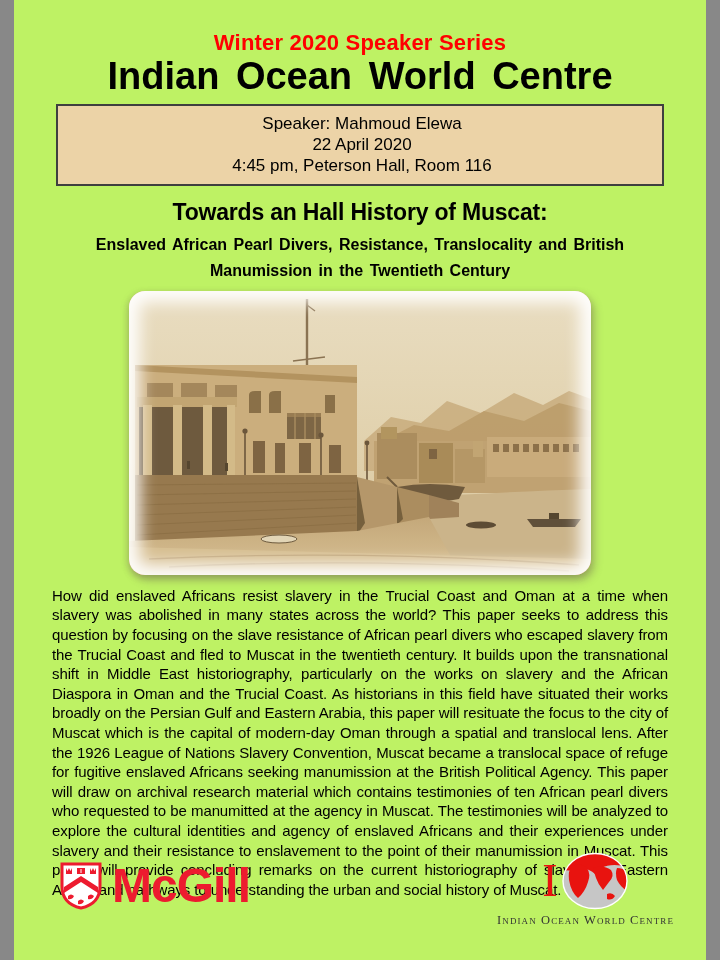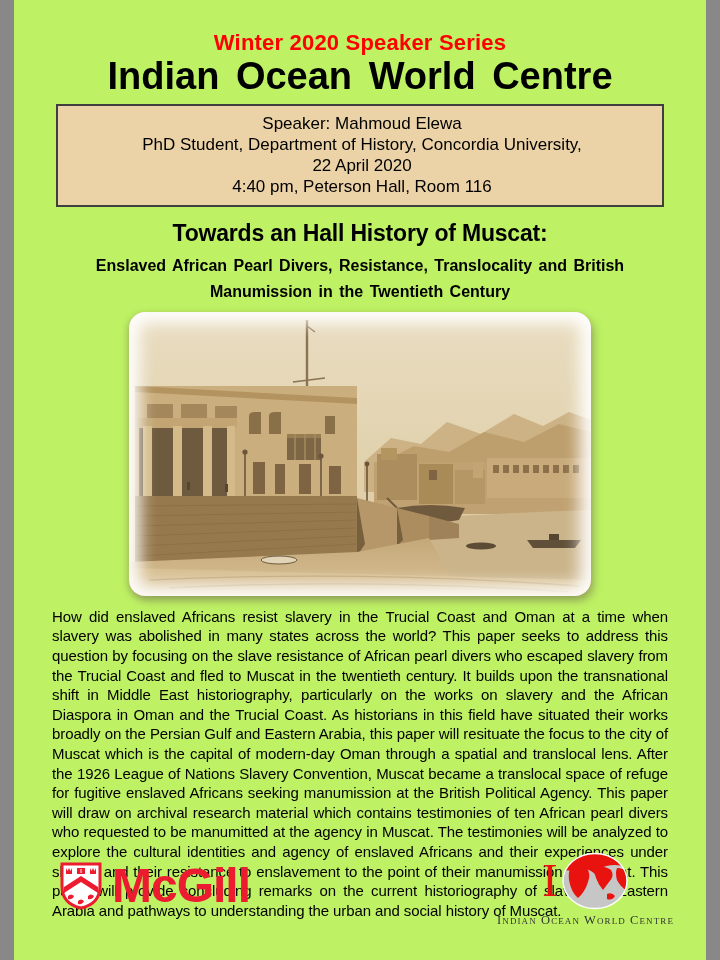--- a/index.html
+++ b/index.html
@@ -73,23 +73,22 @@
 </head>
 <body>
 
 <div class="page">
 
   <div class="series-title">Winter 2020 Speaker Series</div>
   <div class="org-title">Indian Ocean World Centre</div>
 
   <div class="speaker-box">
     <div>Speaker: Mahmoud Elewa</div>
-    <div>PhD Student, Department of History, Concordia University,</div>
     <div>22 April 2020</div>
-    <div>4:40 pm, Peterson Hall, Room 116</div>
+    <div>4:45 pm, Peterson Hall, Room 116</div>
   </div>
 
   <div class="talk-title">Towards an Hall History of Muscat:</div>
   <div class="talk-subtitle">Enslaved African Pearl Divers, Resistance, Translocality and British Manumission in the Twentieth Century</div>
 
   <div class="photo-wrap">
     <svg viewBox="0 0 462 284" preserveAspectRatio="none">
       <defs>
         <linearGradient id="sky" x1="0" y1="0" x2="0" y2="1">
           <stop offset="0" stop-color="#e9ddc1"></stop>

